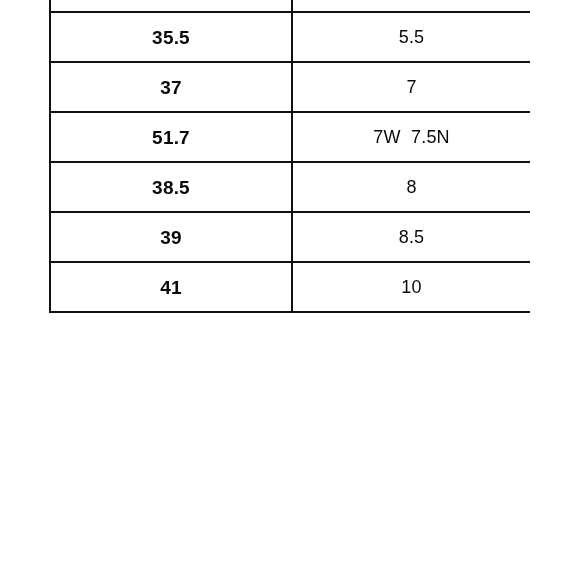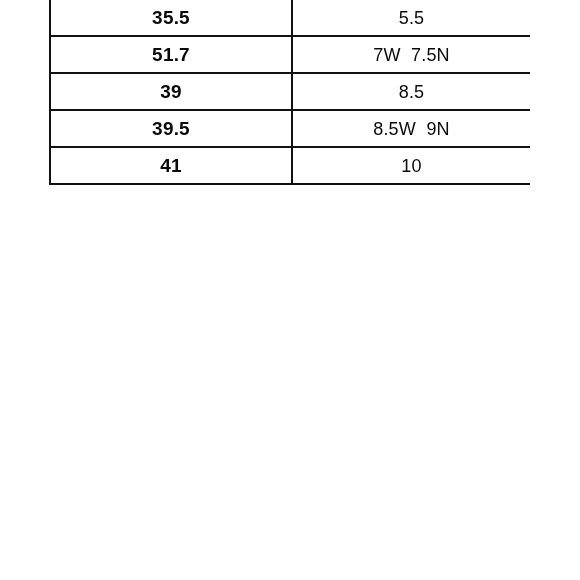--- a/index.html
+++ b/index.html
@@ -39,21 +39,21 @@
     
     top: -39px;
     width: 481px;
     border-collapse: collapse;
     table-layout: fixed;
   }
 
   #size-table col.c-eu { width: 242px; }
   #size-table col.c-us { width: 239px; }
 
-  #size-table tr { height: 37px; }
+  #size-table tr { height: 50px; }
 
   #size-table td {
     border: 2px solid #111111;
     text-align: center;
     vertical-align: middle;
     color: #0a0a0a;
     padding: 0;
     line-height: 1;
     background: #ffffff;
   }
@@ -86,30 +86,34 @@
       <tbody>
         <tr>
           <td class="eu">35</td>
           <td class="us">5</td>
         </tr>
         <tr>
           <td class="eu">35.5</td>
           <td class="us">5.5</td>
         </tr>
         <tr>
+          <td class="eu">37</td>
+          <td class="us">7</td>
+        </tr>
+        <tr>
           <td class="eu">51.7</td>
           <td class="us">7W  7.5N</td>
         </tr>
         <tr>
+          <td class="eu">38.5</td>
+          <td class="us">8</td>
+        </tr>
+        <tr>
           <td class="eu">39</td>
           <td class="us">8.5</td>
-        </tr>
-        <tr>
-          <td class="eu">39.5</td>
-          <td class="us">8.5W  9N</td>
         </tr>
         <tr>
           <td class="eu">41</td>
           <td class="us">10</td>
         </tr>
       </tbody>
     </table>
   </div>
 </div>
 

